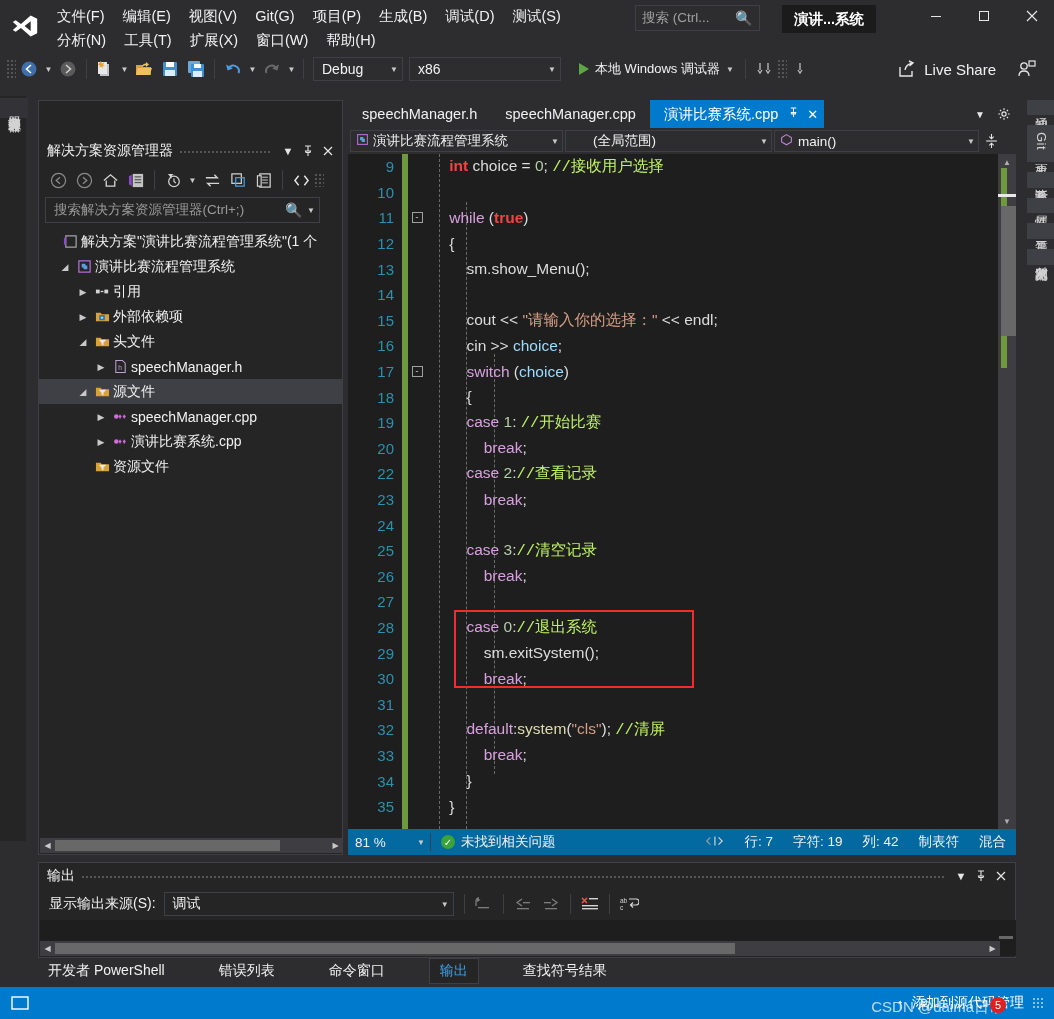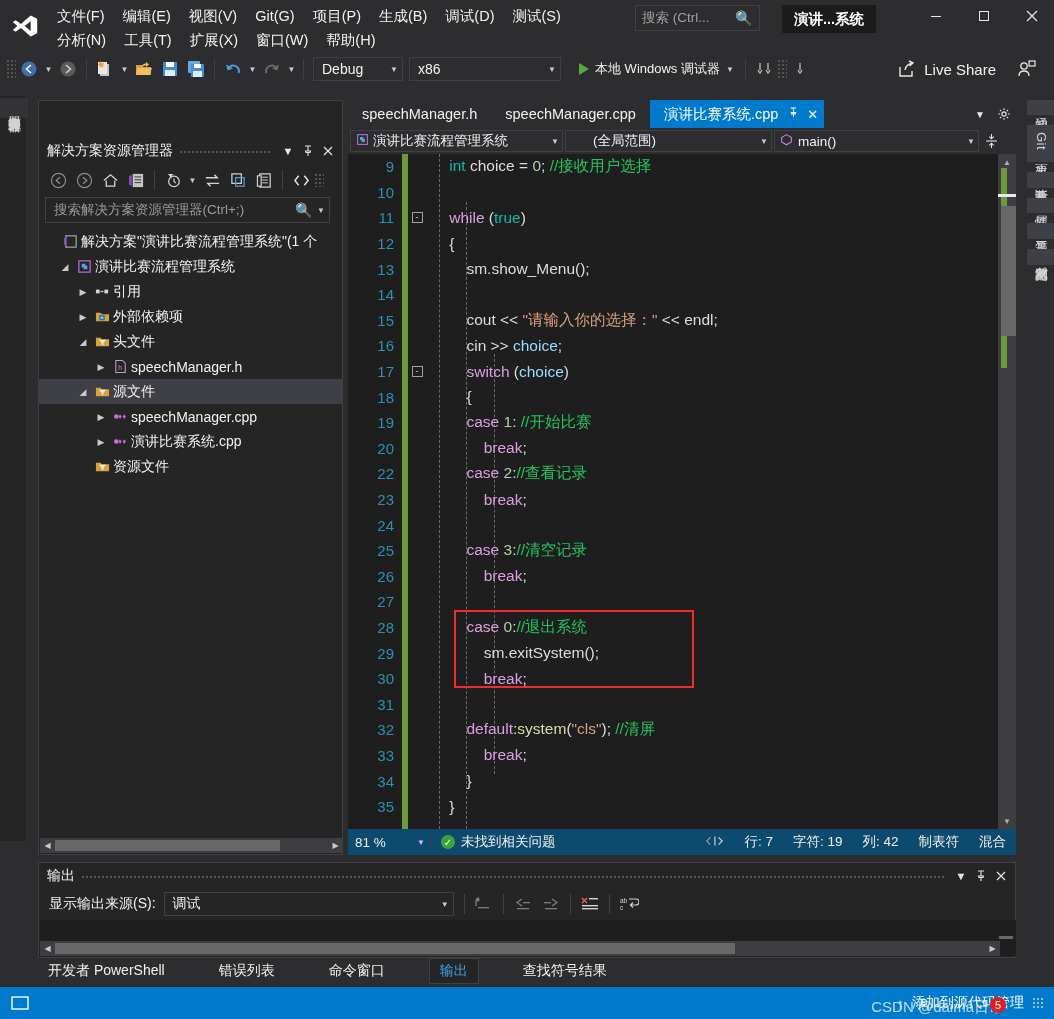--- a/index.html
+++ b/index.html
@@ -92,21 +92,21 @@
   .sol-head { height: 28px; display: flex; align-items: center; padding: 0 4px 0 8px; margin-top: 36px; }
   .sol-title { color: #f1f1f1; font-size: 14px; white-space: nowrap; }
   .sol-dots { flex: 1; height: 16px; margin: 0 6px;
               background-image: radial-gradient(#5a5a5a 0.7px, transparent 0.8px);
               background-size: 4px 4px; background-position: 0 7px; background-repeat: repeat-x; }
   .sol-hbtn { width: 20px; height: 22px; display: flex; align-items: center; justify-content: center;
               color: #e6e6e6; font-size: 11px; cursor: default; }
   .sol-toolbar { height: 30px; display: flex; align-items: center; padding-left: 6px; }
   .sol-tb { width: 26px; height: 24px; display: flex; align-items: center; justify-content: center; cursor: default; }
   .sol-search {
-    margin: 2px 12px 0 6px; height: 26px; border: 1px solid #3f3f46; background: #252526;
+    margin: 2px 22px 0 6px; height: 26px; border: 1px solid #3f3f46; background: #252526;
     display: flex; align-items: center; padding: 0 4px 0 8px; cursor: text;
   }
   .sol-search .ph { flex: 1; color: #9a9a9a; font-size: 13.5px; white-space: nowrap; }
   .tree { margin-top: 6px; font-size: 14px; color: #f1f1f1; }
   .trow { height: 25px; display: flex; align-items: center; cursor: default; white-space: nowrap; }
   .trow.sel { background: #3f3f46; }
   .tw { width: 16px; display: flex; align-items: center; justify-content: center; color: #c9c9c9; font-size: 9px; }
   .ticon { width: 22px; display: flex; align-items: center; justify-content: center; }
   .tlabel { overflow: hidden; text-overflow: ellipsis; }
   .sol-hscroll { position: absolute; left: 1px; bottom: 1px; width: 303px; height: 15px; background: #3e3e42;
@@ -148,39 +148,39 @@
   }
   .ln .fold { width: 30px; display: flex; align-items: center; justify-content: center; }
   .fbox { width: 11px; height: 11px; border: 1px solid #a0a0a0; color: #d4d4d4; font-size: 9px;
           line-height: 9px; text-align: center; cursor: default; }
   .ln .txt { font-size: 15.5px; white-space: pre; font-family: "Liberation Sans", "DejaVu Sans", sans-serif; }
 
   
   .guide { position: absolute; top: 0; width: 0; border-left: 1px dashed #6a6a6a; }
 
   
-  .k  { color: #14b8a6; }   
+  .k  { color: #ef4444; font-weight: bold; }   
   .kc { color: #d8a0df; }   
-  .c  { color: #22c55e; }   
+  .c  { color: #bef264; font-family: Liberation Mono, monospace; }   
   .s  { color: #d69d85; }   
   .p  { color: #dcdcdc; }   
   .id { color: #9cdcfe; }   
   .fn { color: #dcdcaa; }   
   .num2 { color: #b5cea8; } 
 
   .redbox { position: absolute; border: 2px solid #f42b2b; pointer-events: none; }
 
   
   .vscroll { position: absolute; right: 0; top: 0; width: 18px; height: 675px; background: #3e3e42; }
   .vscroll .arw { width: 18px; height: 16px; display: flex; align-items: center; justify-content: center; color: #b0b0b0; font-size: 8px; }
   .vscroll .green { position: absolute; left: 3px; width: 6px; background: #6f993d; }
   .vscroll .thumb { position: absolute; left: 3px; width: 15px; background: #686868; }
   .vscroll .marker { position: absolute; left: 0; width: 18px; height: 3px; background: #e8e8e8; }
 
-  .estatus { height: 26px; background: #0c4a6e; display: flex; align-items: center; font-size: 13.5px; color: #f1f1f1; }
+  .estatus { height: 26px; background: #0369a1; display: flex; align-items: center; font-size: 13.5px; color: #f1f1f1; }
   .zoomsel { width: 80px; height: 24px; margin-left: 2px; display: flex; align-items: center;
              justify-content: space-between; padding: 0 5px; cursor: default; }
   .est-sep { width: 1px; height: 18px; background: #3f3f46; }
   .est-item { padding: 0 10px; white-space: nowrap; cursor: default; }
   .ok-circle { width: 14px; height: 14px; border-radius: 50%; background: #3aa33a; color: #fff;
                font-size: 10px; display: flex; align-items: center; justify-content: center; margin-right: 6px; }
 
   
   .output { position: absolute; left: 38px; top: 862px; width: 978px; height: 96px; background: #252526;
             border: 1px solid #3f3f46; }

